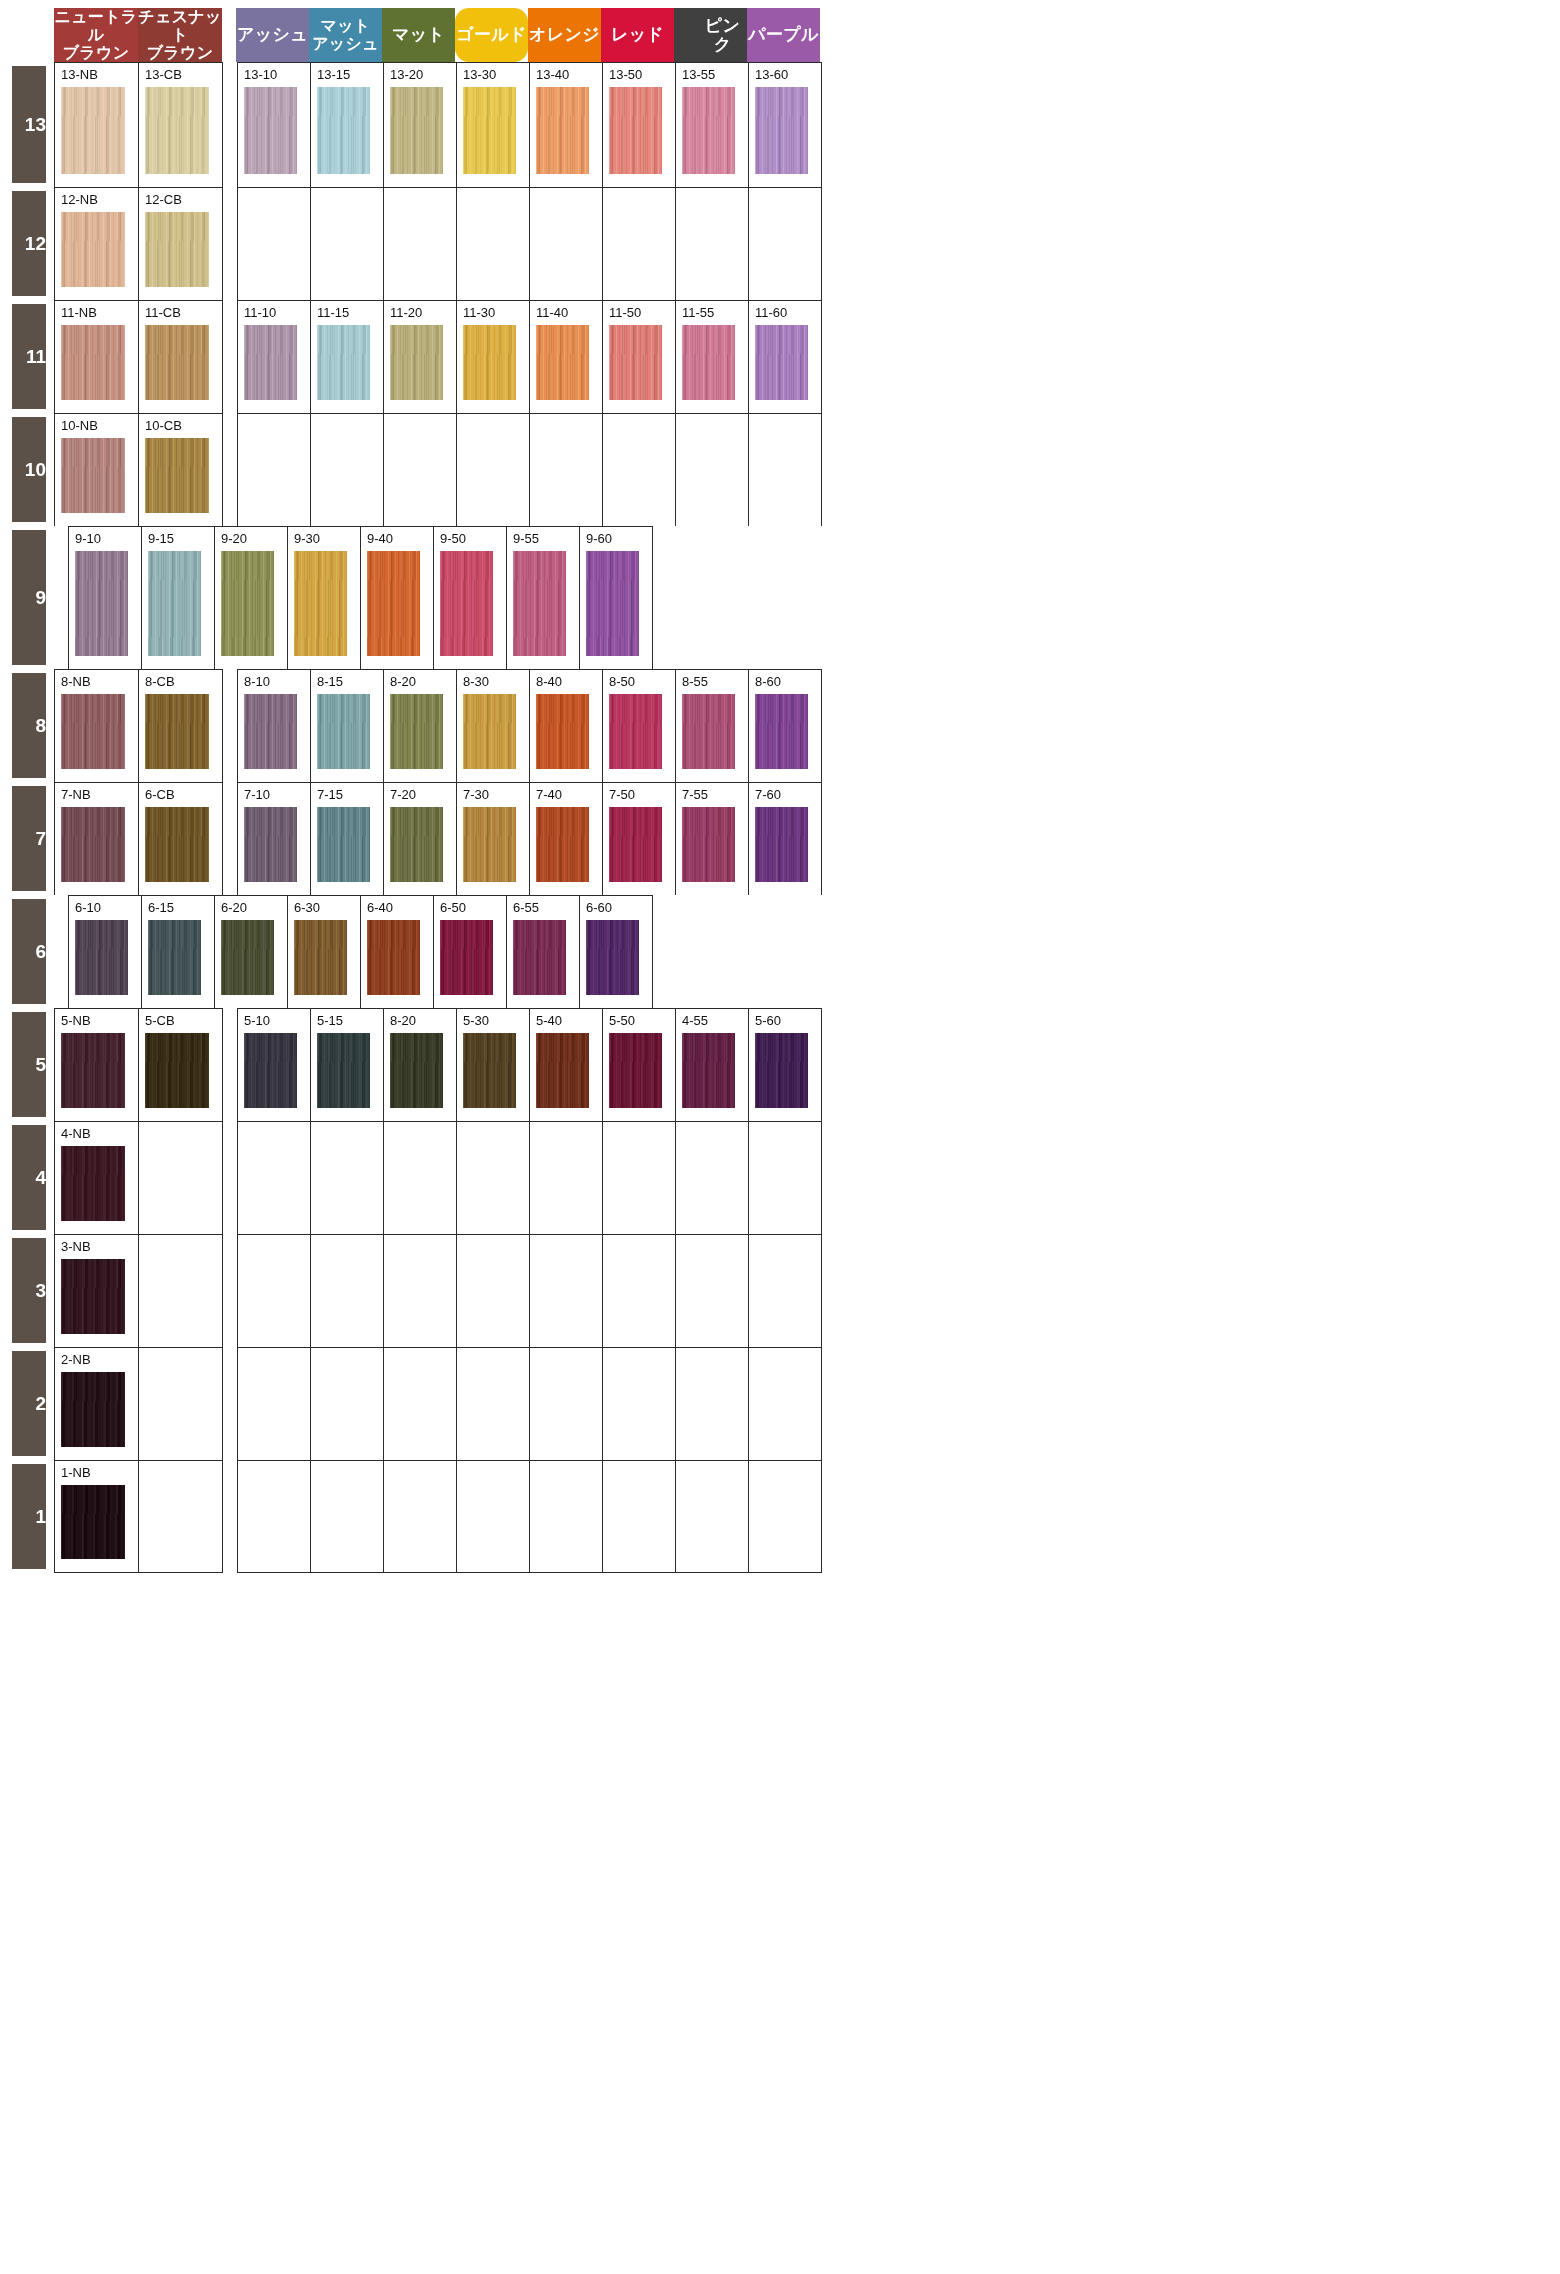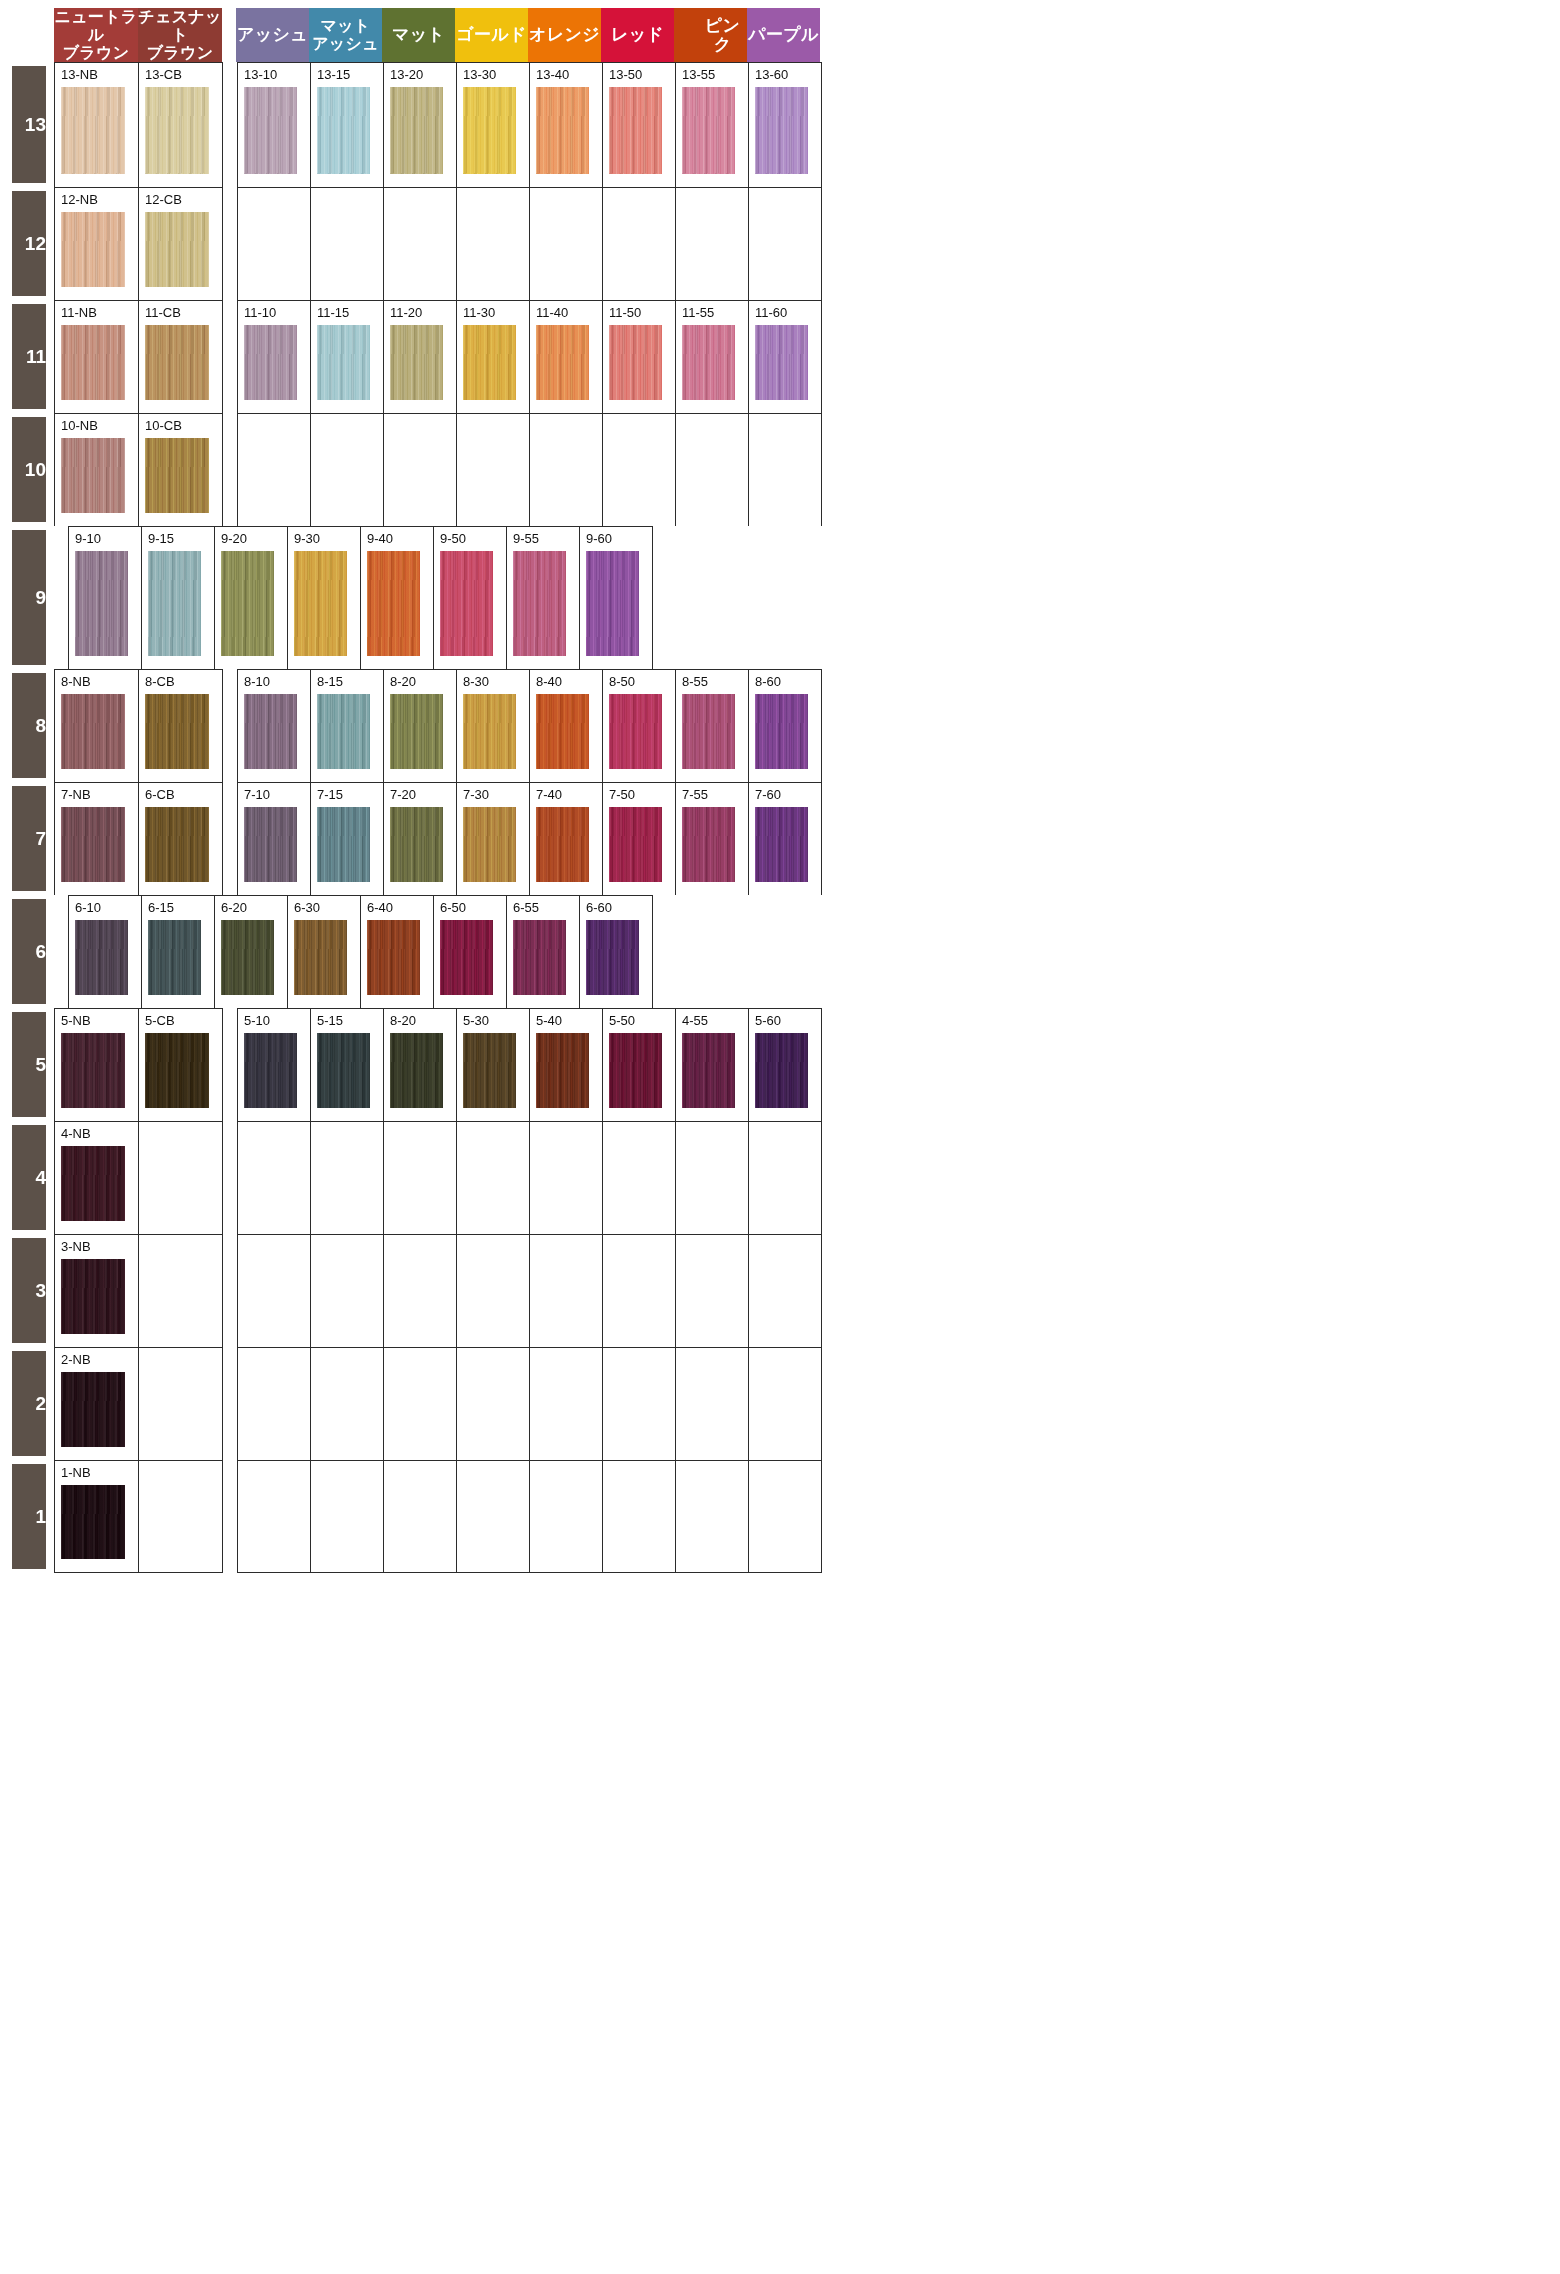--- a/index.html
+++ b/index.html
@@ -168,30 +168,30 @@
         <div class="gap-col"></div>
         <div class="hdr w-std" style="background: rgb(122, 115, 160);">
           <span>アッシュ</span>
         </div>
         <div class="hdr w-std two-line" style="background: rgb(66, 137, 170);">
           <span>マット<br>アッシュ</span>
         </div>
         <div class="hdr w-std" style="background: rgb(95, 114, 49);">
           <span>マット</span>
         </div>
-        <div class="hdr w-std" style="background: rgb(240, 192, 13);">
+        <div class="hdr w-std" style="background: rgb(240, 192, 13); border-radius: 14px;">
           <span>ゴールド</span>
         </div>
         <div class="hdr w-std" style="background: rgb(236, 116, 5);">
           <span>オレンジ</span>
         </div>
         <div class="hdr w-std" style="background: rgb(213, 18, 57);">
           <span>レッド</span>
         </div>
-        <div class="hdr w-std" style="background: #c2410c; padding-left: 24px;">
+        <div class="hdr w-std" style="background: #404040; padding-left: 24px;">
           <span>ピンク</span>
         </div>
         <div class="hdr w-std" style="background: rgb(155, 90, 168);">
           <span>パープル</span>
         </div>
       </div>
     <div id="rows-container">
         <div class="body-row" style="height: 125px;">
           <div class="level-cell">
             <div class="level-chip" style="background: rgb(92, 81, 73);">

